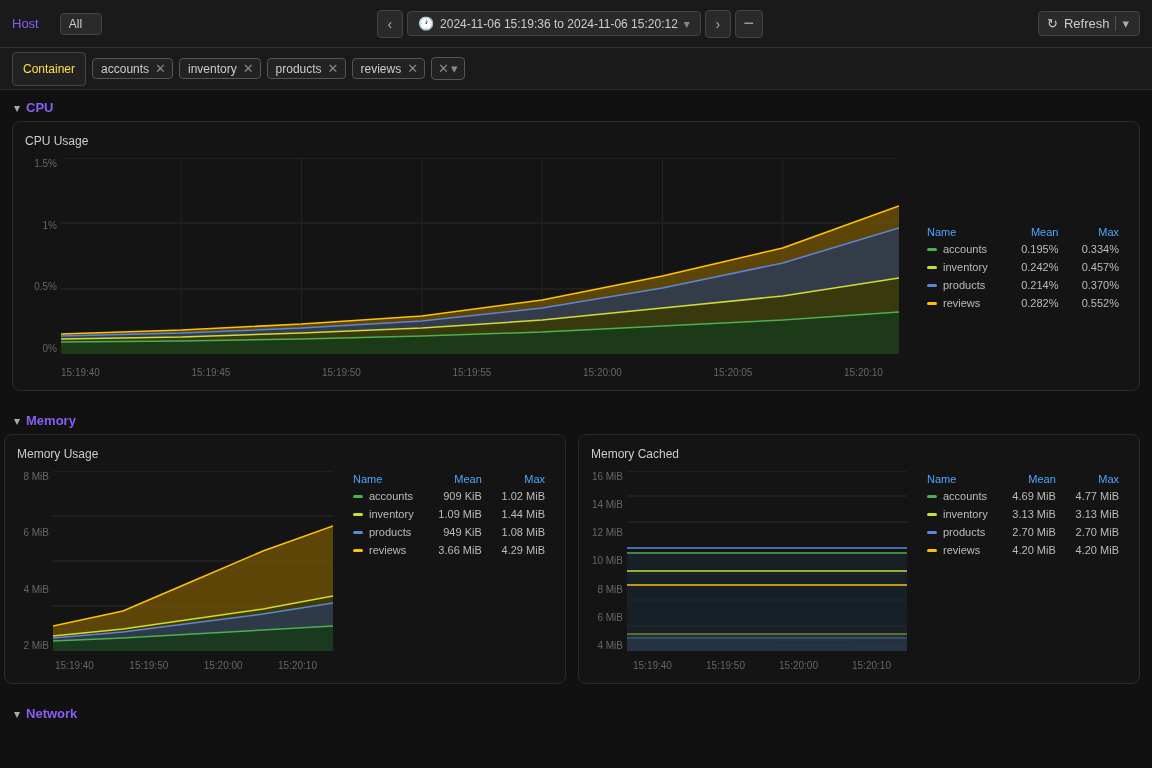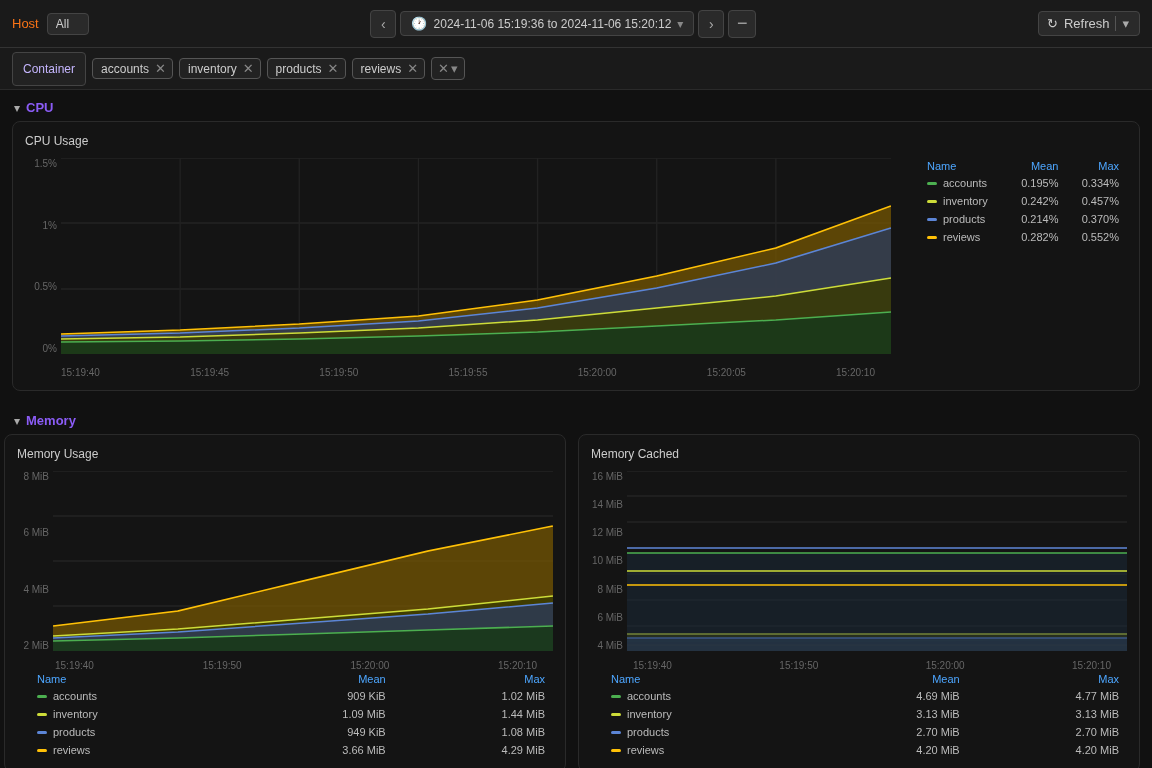--- a/index.html
+++ b/index.html
@@ -18,23 +18,23 @@
       display: flex;
       align-items: center;
       justify-content: space-between;
       background: #1a1a1a;
       border-bottom: 1px solid #333;
       padding: 6px 12px;
       height: 48px;
     }
     .toolbar-left { display: flex; align-items: center; gap: 8px; }
     .host-label {
-      color: #f97316;
+      color: #8b5cf6;
       font-size: 13px;
-      margin-right: 0;
+      margin-right: 13px;
     }
     .host-select {
       background: #2a2a2a;
       border: 1px solid #444;
       color: #ccc;
       border-radius: 4px;
       padding: 3px 18px 3px 8px;
       font-size: 12px;
       appearance: none;
       cursor: pointer;
@@ -98,21 +98,21 @@
       align-items: center;
       background: #1a1a1a;
       border-bottom: 1px solid #2a2a2a;
       padding: 6px 12px;
       height: 42px;
       gap: 6px;
     }
     .filter-label {
       background: #222;
       border: 1px solid #444;
-      color: #c4b5fd;
+      color: #fde047;
       border-radius: 4px;
       padding: 9px 10px;
       font-size: 12px;
     }
     .filter-tag {
       display: flex; align-items: center; gap: 4px;
       background: #222;
       border: 1px solid #555;
       color: #ccc;
       border-radius: 4px;
@@ -170,22 +170,22 @@
       margin: 0 12px 12px 12px;
       padding: 12px;
     }
     .chart-title {
       color: #ccc;
       font-size: 12px;
       margin-bottom: 10px;
     }
     .chart-with-legend {
       display: flex;
-      align-items: flex-start;
-      gap: 16px;
+      align-items: center;
+      gap: 8px;
     }
     .chart-area {
       flex: 1;
       position: relative;
     }
     .legend-table {
       min-width: 220px;
       padding-left: 12px;
     }
     .legend-table table {
@@ -261,21 +261,20 @@
     }
     .two-col .chart-panel {
       flex: 1;
       margin: 0;
     }
 
     .chart-with-legend-small {
       display: flex;
       align-items: stretch;
       gap: 0;
-      flex-direction: column;
     }
     .chart-area-small {
       flex: 1;
       position: relative;
       min-height: 200px;
     }
   </style>
 </head>
 <body>
 

